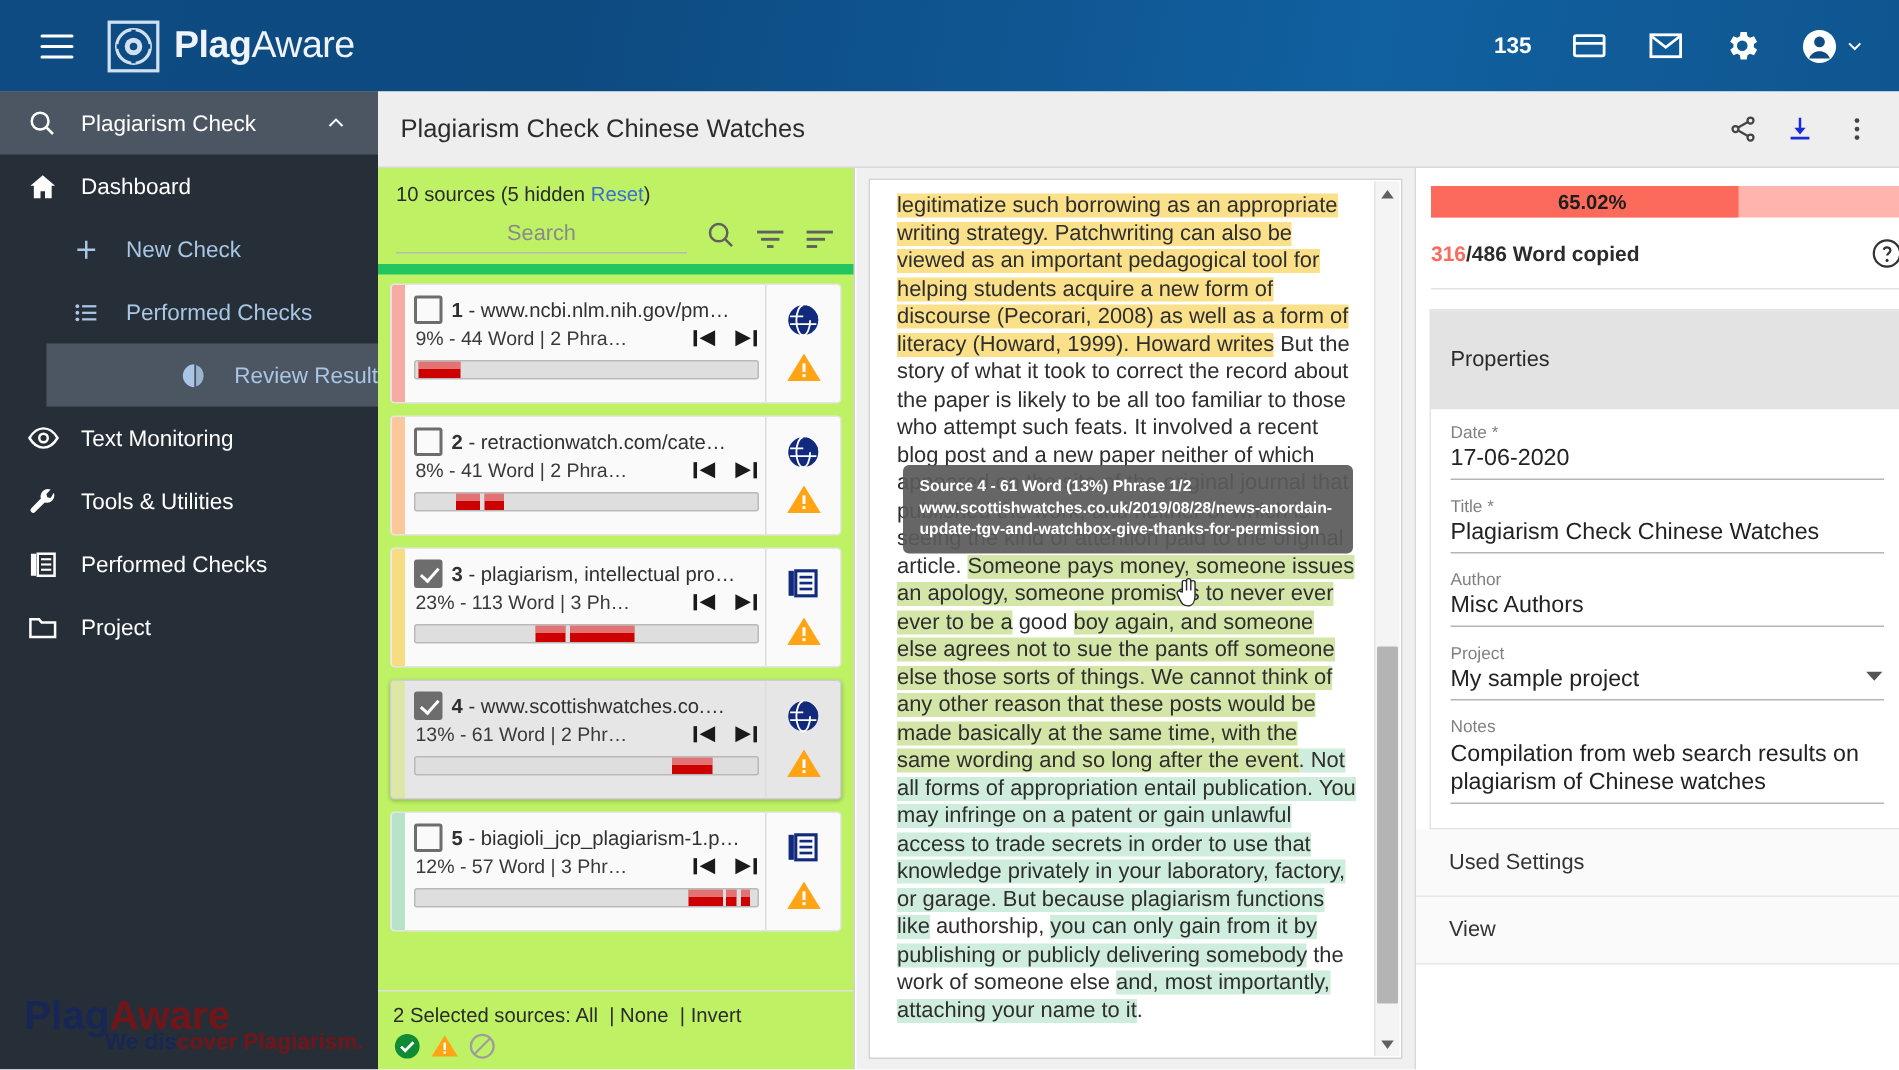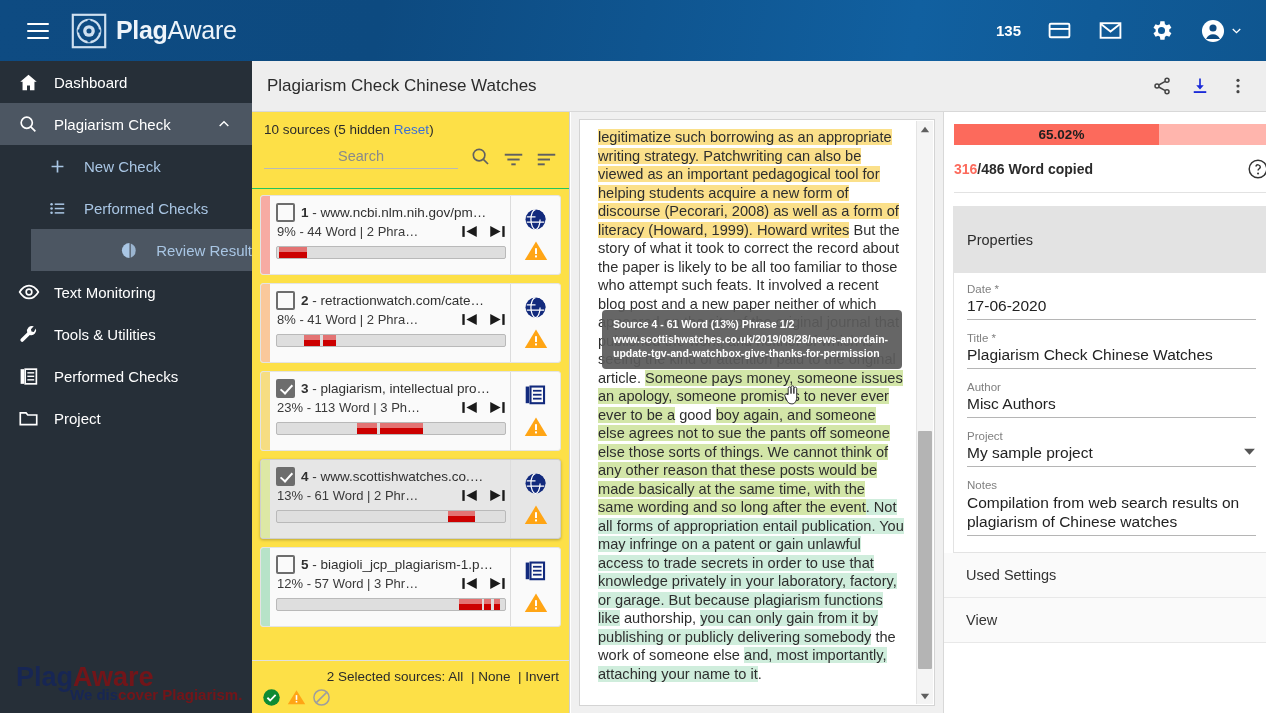--- a/index.html
+++ b/index.html
@@ -70,38 +70,38 @@
     background: #eeeeee; border-bottom: 1px solid #d8d8d8;
     display: flex; align-items: center; padding: 0 12px 0 15px;
   }
   .content-title { font-size: 17px; color: #2c2c2c; }
   .ch-actions { margin-left: auto; display: flex; align-items: center; gap: 18px; padding-right: 6px; }
   .ch-actions .ci { cursor: pointer; display: flex; align-items: center; }
 
   
   .sources-panel {
     position: absolute; top: 112px; left: 252px; width: 318px; height: 601px;
-    background: #fde047; border-right: 1px solid #d0d0d0;
+    background: #bef264; border-right: 1px solid #d0d0d0;
     display: flex; flex-direction: column;
   }
   .src-head { padding: 10px 12px 0 12px; }
   .src-count { font-size: 13.5px; color: #2b2b2b; }
   .src-count .reset { color: #3b6fd4; cursor: pointer; }
   .src-searchrow { display: flex; align-items: flex-end; margin-top: 9px; gap: 12px; }
   .src-search {
     flex: 1; border: 0; border-bottom: 1px solid #b9b9b9; outline: none;
     font-size: 14.5px; color: #3c3c3c; padding: 1px 0 4px 0; background: transparent;
     font-family: "Liberation Sans", sans-serif;
     text-align: center;
   }
   .src-search::placeholder { color: #8a8a8a; }
   .sh-icon { cursor: pointer; padding-bottom: 2px; display: flex; }
 
-  .src-list { flex: 1; overflow: hidden; padding: 6px 8px 0 8px; margin-top: 19px;
-              border-top: 1px solid #22c55e; }
+  .src-list { flex: 1; overflow: hidden; padding: 6px 8px 0 8px; margin-top: 7px;
+              border-top: 7px solid #22c55e; }
 
   .src-card {
     display: flex; margin-bottom: 8px; border-radius: 3px; overflow: hidden;
     background: #fafafa; border: 1px solid #e4e4e4; height: 80px; cursor: pointer;
   }
   .src-card.sel {
     background: #e6e6e6; border: 1px solid #cfcfcf;
     box-shadow: 0 1px 3px rgba(0,0,0,.26);
   }
   .src-stripe { width: 9px; flex: 0 0 9px; }
@@ -136,21 +136,21 @@
   .src-seg::before {
     content: ""; position: absolute; left: 0; right: 0; top: 0; height: 45%;
     background: rgba(255,255,255,.45);
   }
   .src-icons {
     width: 50px; flex: 0 0 50px; border-left: 1px solid #dcdcdc;
     display: flex; flex-direction: column; align-items: center;
     justify-content: space-around; padding: 7px 0;
   }
 
-  .src-foot { border-top: 1px solid #e0e0e0; padding: 8px 10px 6px 10px; text-align: right; }
+  .src-foot { border-top: 1px solid #e0e0e0; padding: 8px 10px 6px 10px; }
   .src-foot-line1 { font-size: 13.5px; color: #2b2b2b; }
   .src-foot-line1 .lnk { color: #2b2b2b; cursor: pointer; }
   .src-foot-icons { display: flex; gap: 6px; margin-top: 4px; align-items: center; }
   .src-foot-icons > * { cursor: pointer; }
 
   
   .doc-panel {
     position: absolute; top: 112px; left: 571px; width: 372px; height: 601px;
     background: #f0f0f0; padding: 7px 8px 7px 8px;
   }
@@ -289,42 +289,42 @@
           </svg>
         <svg width="15" height="15" viewBox="0 0 24 24">
             <path d="M6 9.5 L12 15.5 L18 9.5" fill="none" stroke="#fff" stroke-width="2.1"></path>
           </svg>
       </div>
     </div>
   </div>
 
   <div class="sidebar">
 
-    <div class="nav-item">
-      <span class="ic">
-        <svg width="21" height="21" viewBox="0 0 24 24" fill="#fff">
-            <path d="M12 3.2 L2.6 11.2 h2.6 V20.8 h5.1 v-5.4 h3.4 v5.4 h5.1 V11.2 h2.6z"></path>
-          </svg>
-      </span>
-      <span class="nav-label">Dashboard</span>
-    </div>
-
     <div class="nav-item active-parent">
       <span class="ic">
         <svg width="20" height="20" viewBox="0 0 24 24">
             <circle cx="10.5" cy="10.5" r="6.7" fill="none" stroke="#fff" stroke-width="2"></circle>
             <line x1="15.4" y1="15.4" x2="20.8" y2="20.8" stroke="#fff" stroke-width="2"></line>
           </svg>
       </span>
       <span class="nav-label">Plagiarism Check</span>
       <span class="nav-caret">
         <svg width="16" height="16" viewBox="0 0 24 24">
             <path d="M5.5 15 L12 8.6 L18.5 15" fill="none" stroke="#fff" stroke-width="2.1"></path>
           </svg>
       </span>
+    </div>
+
+    <div class="nav-item">
+      <span class="ic">
+        <svg width="21" height="21" viewBox="0 0 24 24" fill="#fff">
+            <path d="M12 3.2 L2.6 11.2 h2.6 V20.8 h5.1 v-5.4 h3.4 v5.4 h5.1 V11.2 h2.6z"></path>
+          </svg>
+      </span>
+      <span class="nav-label">Dashboard</span>
     </div>
 
     <div class="subnav-item">
       <span class="ic">
         <svg width="19" height="19" viewBox="0 0 24 24">
             <path d="M12 4.5 V19.5 M4.5 12 H19.5" stroke="#a9c6e4" stroke-width="2.1"></path>
           </svg>
       </span>
       <span class="nav-label">New Check</span>
     </div>

